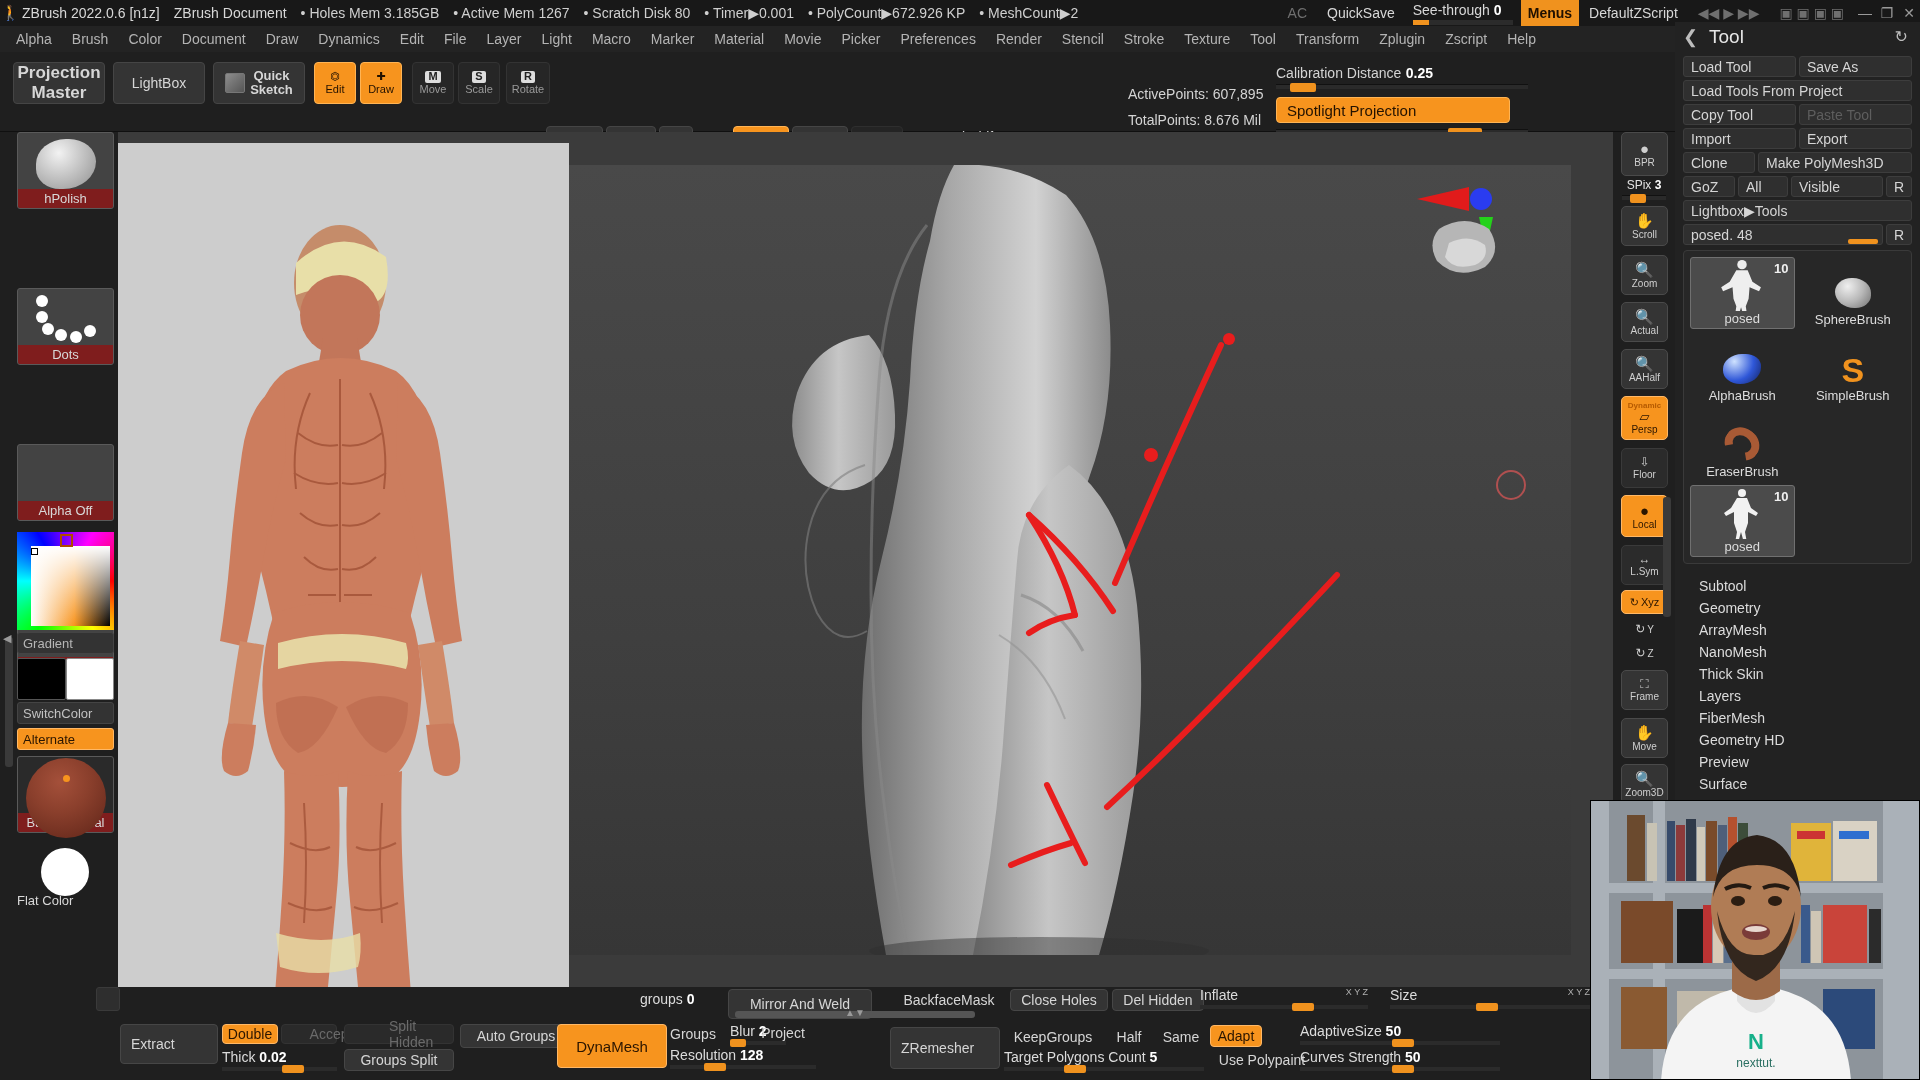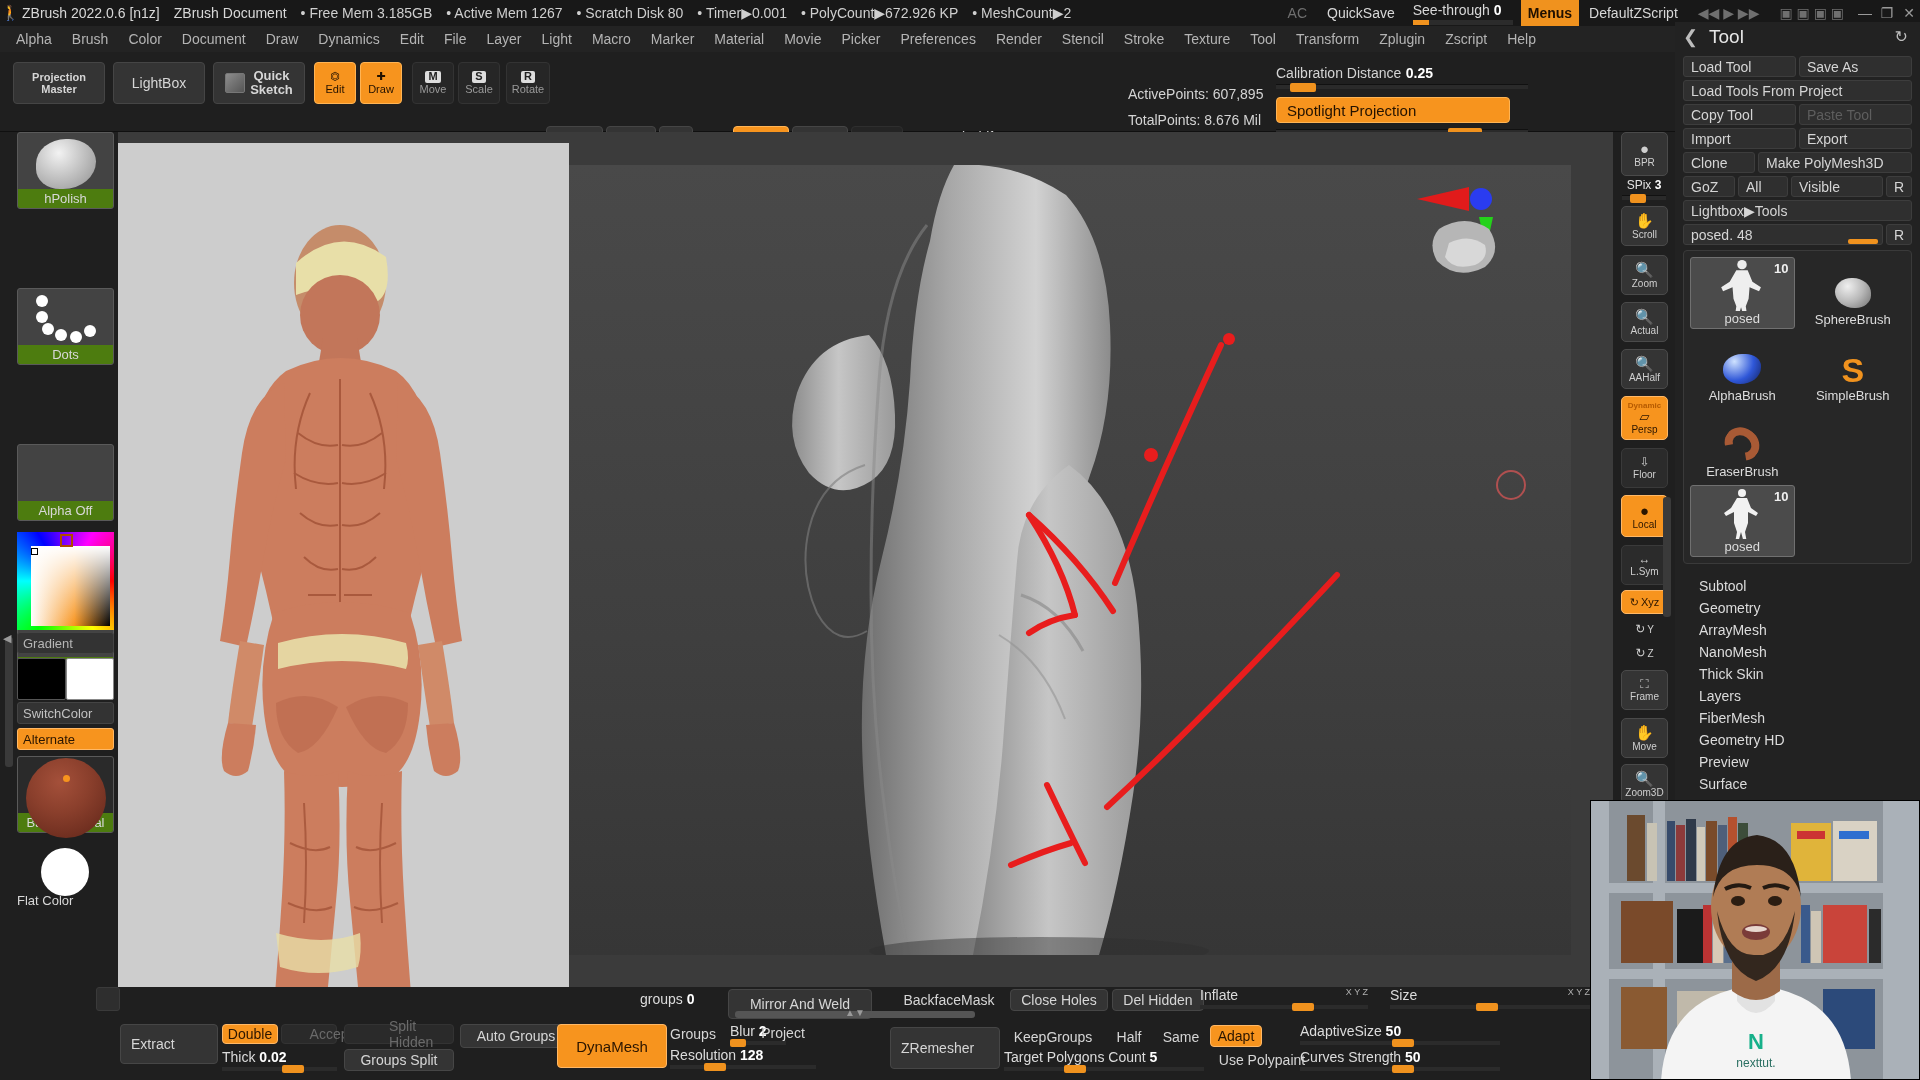--- a/index.html
+++ b/index.html
@@ -41,21 +41,21 @@
                display:flex; align-items:center; justify-content:center; text-align:center;
                font-size:14px; color:#d6d6d6; cursor:pointer; }
   .shelf-btn.orange { background:#f7941e; border:1px solid #ffb454; color:#231200; }
   .sb-ico { font-size:11px; line-height:1.05; }
 
   
   #leftshelf { position:absolute; left:0; top:132px; width:118px; height:900px; background:#1f1f1f; }
   .lsw { position:absolute; left:17px; width:97px; }
   .thumb { background:#434343; border:1px solid #5a5a5a; border-radius:3px; position:relative;
            overflow:hidden; cursor:pointer; }
-  .thumb .cap { position:absolute; left:0; right:0; bottom:0; height:19px; background:#4d7c0f;
+  .thumb .cap { position:absolute; left:0; right:0; bottom:0; height:19px; background:#7f1d1d;
                 color:#d8d8d8; font-size:13px; display:flex; align-items:center; justify-content:center; }
 
   
   #canvas { position:absolute; left:118px; top:132px; width:1495px; height:855px;
             background:#3b3b3b; overflow:hidden; }
   #doc { position:absolute; left:0; top:11px; width:451px; height:887px; background:#cfcfcf; }
   #viewport { position:absolute; left:451px; top:33px; right:42px; bottom:32px;
               background:linear-gradient(180deg,#494949 0%, #3f3f3f 60%, #363636 100%); }
 
   
@@ -103,21 +103,21 @@
          background:#23262b; overflow:hidden; border:1px solid #000; }
 </style>
 </head>
 <body>
 <div id="app">
 
 <div id="titlebar">
   <div class="zlogo">🚶</div>
   <div class="seg">ZBrush 2022.0.6 [n1z]</div>
   <div class="seg">ZBrush Document</div>
-  <div class="seg stats">• Free Mem 3.185GB</div>
+  <div class="seg stats">• Holes Mem 3.185GB</div>
   <div class="seg stats">• Active Mem 1267</div>
   <div class="seg stats">• Scratch Disk 80</div>
   <div class="seg stats">• Timer▶0.001</div>
   <div class="seg stats">• PolyCount▶672.926 KP</div>
   <div class="seg stats">• MeshCount▶2</div>
   <div id="tb-right">
     <div class="item dim">AC</div>
     <div class="item">QuickSave</div>
     <div class="seethru">
       <div class="t"><span>See-through</span>
@@ -158,21 +158,21 @@
       <div class="mi">Stroke</div>
       <div class="mi">Texture</div>
       <div class="mi">Tool</div>
       <div class="mi">Transform</div>
       <div class="mi">Zplugin</div>
       <div class="mi">Zscript</div>
       <div class="mi">Help</div>
     </div>
 
 <div id="shelf">
-  <div class="shelf-btn" style="left:13px;top:10px;width:92px;height:42px;flex-direction:column;font-weight:bold;font-size:11px;">
+  <div class="shelf-btn" style="left:13px;top:10px;width:92px;height:42px;flex-direction:column;font-weight:bold;font-size:17px;">
     <span id="pm-label">
           <div>Projection</div>
           <div>Master</div>
         </span>
   </div>
   <div class="shelf-btn" style="left:113px;top:10px;width:92px;height:42px;">LightBox</div>
   <div class="shelf-btn" style="left:213px;top:10px;width:92px;height:42px;gap:5px;">
     <span style="width:20px;height:20px;background:linear-gradient(135deg,#8d8d8d,#555);border:1px solid #777;border-radius:2px;"></span>
     <span style="font-weight:bold;font-size:13px;line-height:1.05;" id="qs-label">
           <div>Quick</div>

